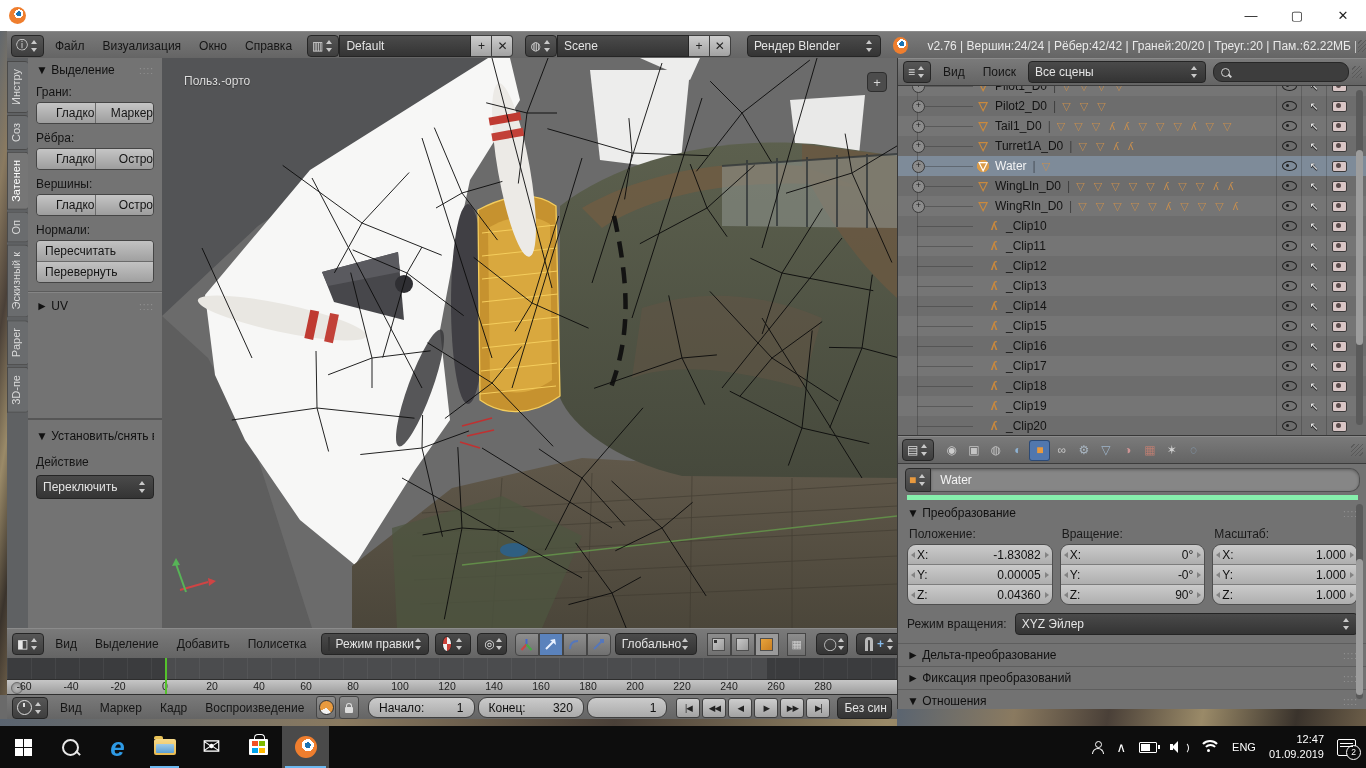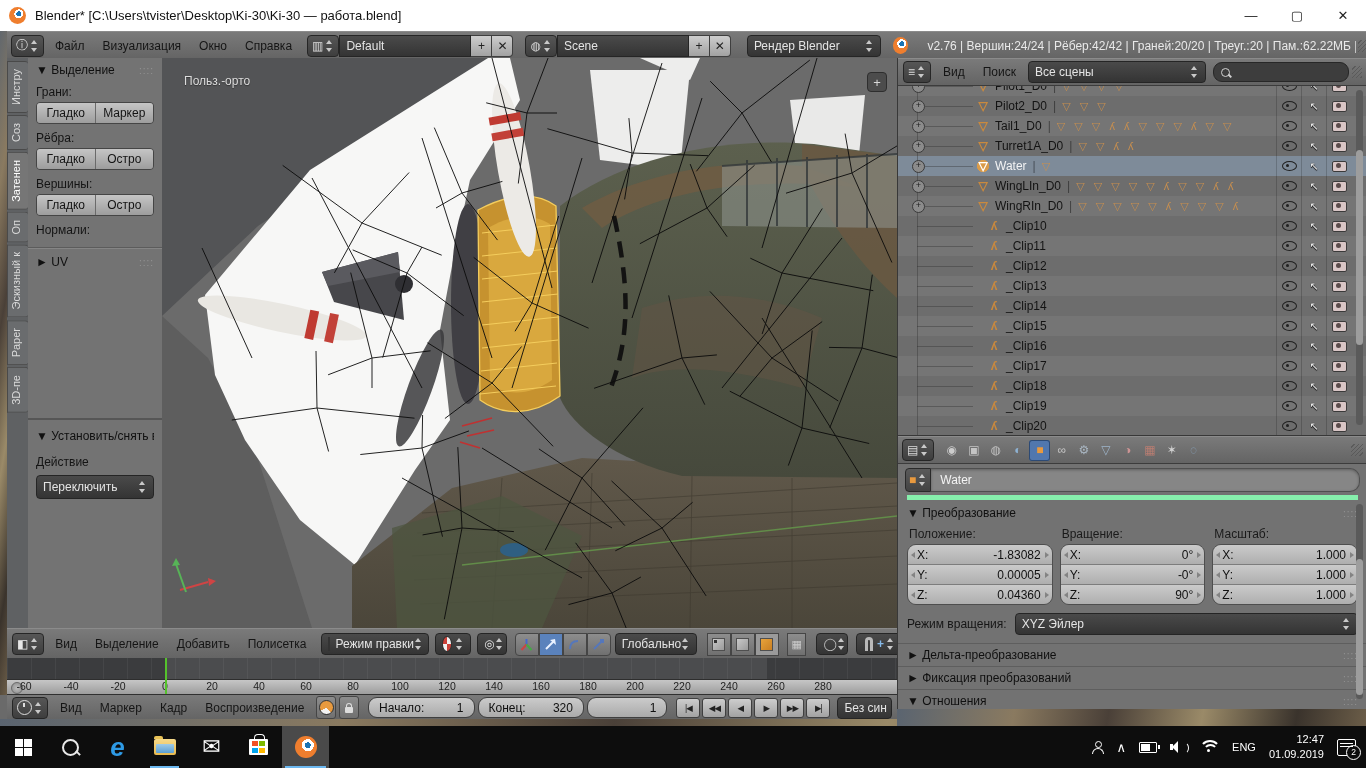--- a/index.html
+++ b/index.html
@@ -41,21 +41,21 @@
 
   
   .toolshelf{left:7px;top:58px;width:155px;height:570px;background:#737373;border-right:1px solid #3e3e3e;display:flex;}
   .tabstrip{width:21px;background:#5f6163;display:flex;flex-direction:column;padding-top:2px;}
   .vtab{writing-mode:vertical-rl;transform:rotate(180deg);background:#6a6c6e;border:1px solid #4a4a4a;border-left:none;border-radius:3px 0 0 3px;color:#dadada;font-size:11px;padding:7px 2px;margin:1px 0;text-align:center;}
   .vtab.active{background:#767676;color:#fff;border-left:none;}
   .shelfbody{flex:1;position:relative;color:#171717;}
   .ptitle{display:flex;align-items:center;font-size:12px;color:#101010;padding:5px 8px 2px 8px;}
   .slabel{padding:6px 8px 2px 8px;color:#141414;}
   .bgrp{display:flex;margin:1px 8px;border:1px solid #454545;border-radius:4px;overflow:hidden;}
-  .bgrp .bt{flex:1;text-align:center;padding:3px 0;background:linear-gradient(#c5c5c5,#9d9d9d);color:#141414;border-right:1px solid #6a6a6a;}
+  .bgrp .bt{flex:1;text-align:right;padding:3px 0;background:linear-gradient(#c5c5c5,#9d9d9d);color:#141414;border-right:1px solid #6a6a6a;}
   .bgrp .bt:last-child{border-right:none;}
   .bgrpv{margin:1px 8px;border:1px solid #454545;border-radius:4px;overflow:hidden;}
   .bgrpv .bt{display:block;text-align:left;padding:3px 8px;background:linear-gradient(#c2c2c2,#a0a0a0);border-bottom:1px solid #6a6a6a;color:#141414;}
   .bgrpv .bt:last-child{border-bottom:none;}
   .shelf-sep{height:1px;background:#5c5c5c;margin:8px 0 2px 0;box-shadow:0 1px 0 #858585;}
   .opblock{position:absolute;left:0;right:0;top:360px;border-top:2px solid #565656;padding-top:4px;}
   .opsel{margin:4px 8px;}
 
   
   .viewport{left:162px;top:58px;width:735px;height:570px;overflow:hidden;background:#7f1d1d;}
@@ -195,21 +195,20 @@
 <body>
 
 <div class="screen">
 
   <div class="abs wp wp-left"></div>
   <div class="abs wp wp-bottom"></div>
   <div class="abs wp wp-right"></div>
 
   <div class="abs titlebar">
     <span class="blogo"></span>
-    <span>Blender* [C:\Users\tvister\Desktop\Ki-30\Ki-30 — работа.blend]</span>
     <span class="wctrl">
       <span class="wbtn">—</span>
       <span class="wbtn">▢</span>
       <span class="wbtn">✕</span>
     </span>
   </div>
 
   <div class="abs hdr infobar">
     <span class="ebtn">
       <span>ⓘ</span>
@@ -276,20 +275,24 @@
       <div class="bgrp">
         <span class="bt">Гладко</span>
         <span class="bt">Остро</span>
       </div>
       <div class="slabel">Вершины:</div>
       <div class="bgrp">
         <span class="bt">Гладко</span>
         <span class="bt">Остро</span>
       </div>
       <div class="slabel">Нормали:</div>
+      <div class="bgrpv">
+        <span class="bt">Пересчитать</span>
+        <span class="bt">Перевернуть</span>
+      </div>
       <div class="shelf-sep"></div>
       <div class="ptitle">
         <span>► UV</span>
         <span class="dots">::::</span>
       </div>
       <div class="opblock">
         <div class="ptitle">
           <span style="white-space:nowrap;overflow:hidden;">▼ Установить/снять выд</span>
         </div>
         <div class="slabel" style="padding-top:10px;">Действие</div>

